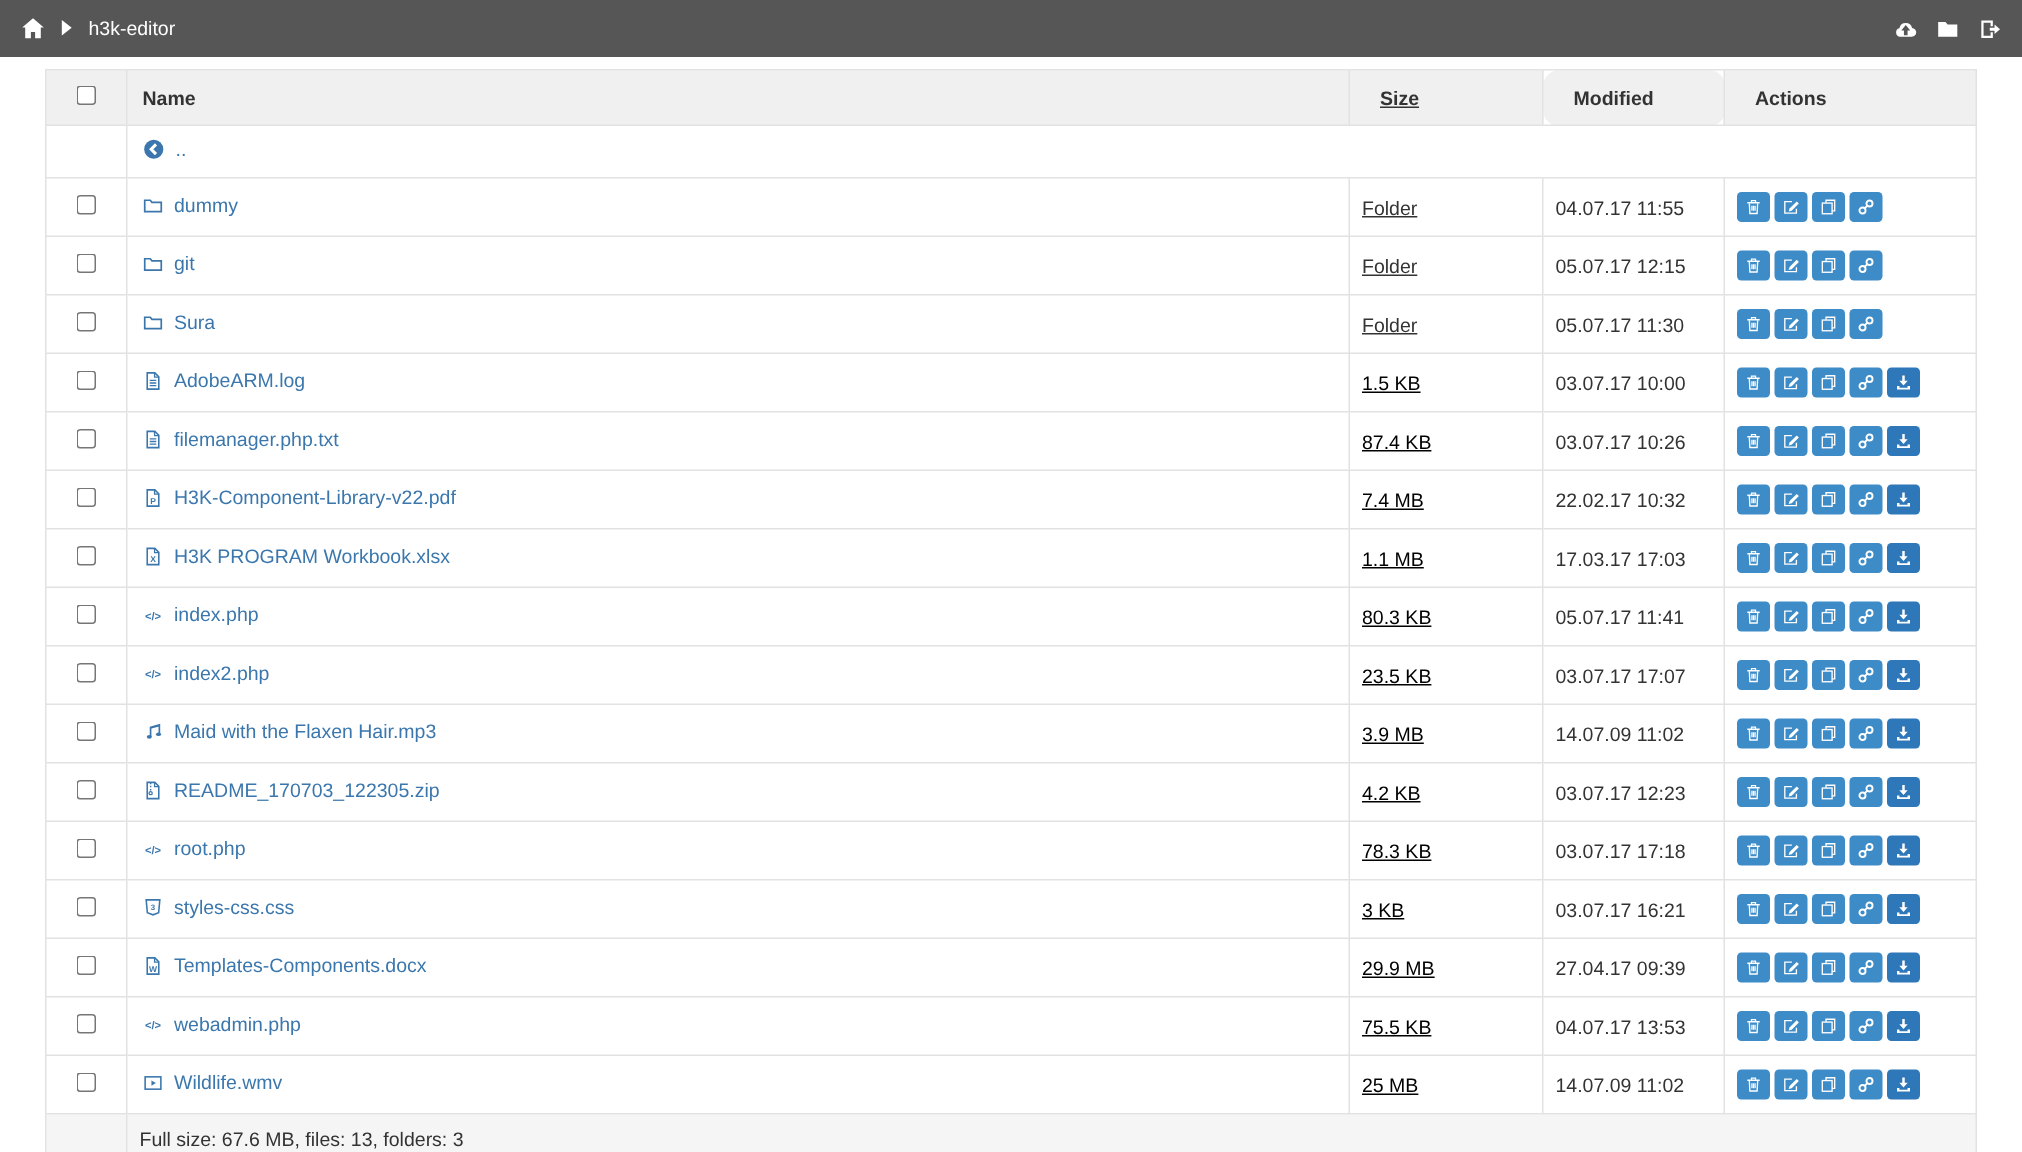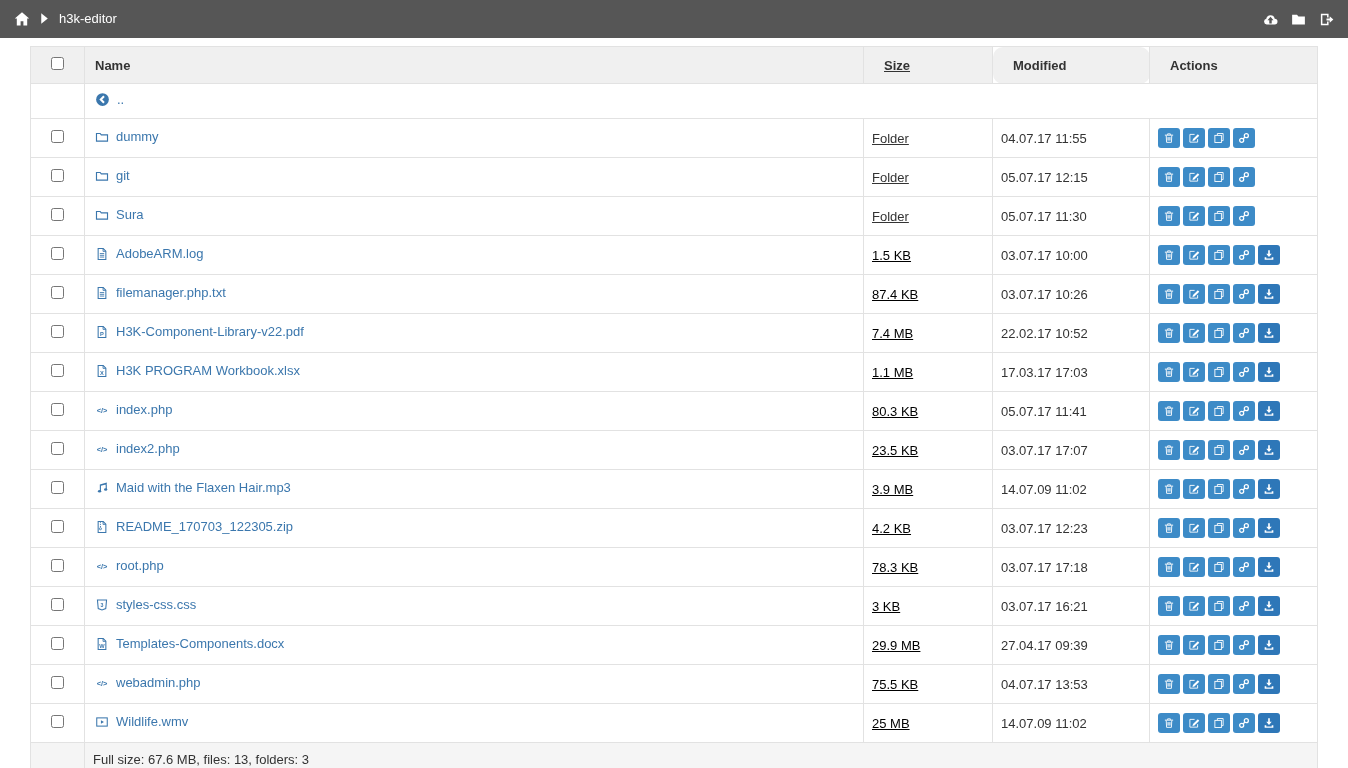--- a/index.html
+++ b/index.html
@@ -44,21 +44,21 @@
   }
   .files th {
     background: #f0f0f0;
     font-weight: bold;
     color: #333;
     padding: 10px 20px;
   }
   .files td { background:#fff; }
   .c-check { width: 38px; text-align:center !important; }
   .c-size { width: 129px; text-decoration: underline; }
-  .c-mod { width: 157px; border-radius: 10px; }
+  .c-mod { width: 121px; border-radius: 10px; }
   .c-act { width: 168px; margin-top: 21px; }
   .c-name { padding-left: 10px !important; }
   .size-muted { color:#000000; }
   tr.up-row td { padding: 8px 10px; }
   .flink {
     color: #3b77ad;
     text-decoration: none;
     display: inline-flex;
     align-items: center;
     gap: 7px;
@@ -369,21 +369,21 @@
               <span class="ficon">
                 <svg viewBox="0 0 16 16">
                   <path fill="none" stroke="currentColor" stroke-width="1.2" d="M3.6 1.8h5.8l3 3v9.4H3.6z"></path>
                   <path fill="none" stroke="currentColor" stroke-width="1" d="M9.2 1.8v3.2h3.2"></path>
                   <text x="8" y="12.5" font-size="6.5" font-weight="bold" text-anchor="middle" fill="currentColor">P</text>
                 </svg>
               </span>
               <span>H3K-Component-Library-v22.pdf</span>
             </a></td>
           <td class="c-size size-muted">7.4 MB</td>
-          <td class="c-mod">22.02.17 10:52</td>
+          <td class="c-mod">22.02.17 10:32</td>
           <td class="c-act"><button class="act">
               <svg viewBox="0 0 16 16">
                 <path stroke="currentColor" stroke-width="1.2" fill="none" d="M4.3 4.8l.5 9h6.4l.5-9"></path>
                 <path stroke="currentColor" stroke-width="1.3" d="M2.5 4.2h11"></path>
                 <path stroke="currentColor" stroke-width="1.1" fill="none" d="M6.2 4V2.4h3.6V4M6.6 6.8v4.6M8 6.8v4.6M9.4 6.8v4.6"></path>
               </svg>
             </button><button class="act">
               <svg viewBox="0 0 16 16">
                 <path fill="none" stroke="currentColor" stroke-width="1.2" d="M12.8 9.5v4H2.5V3.2h6.3"></path>
                 <path fill="currentColor" d="M6.7 9.4l-.8 2.7 2.7-.8 6.4-6.4-1.9-1.9z"></path>

